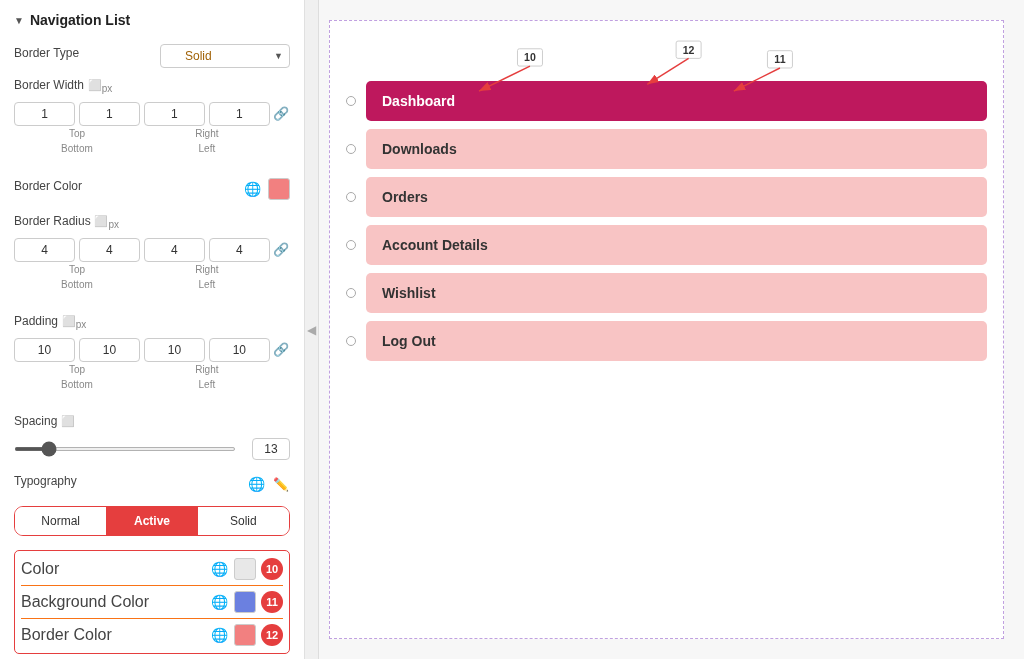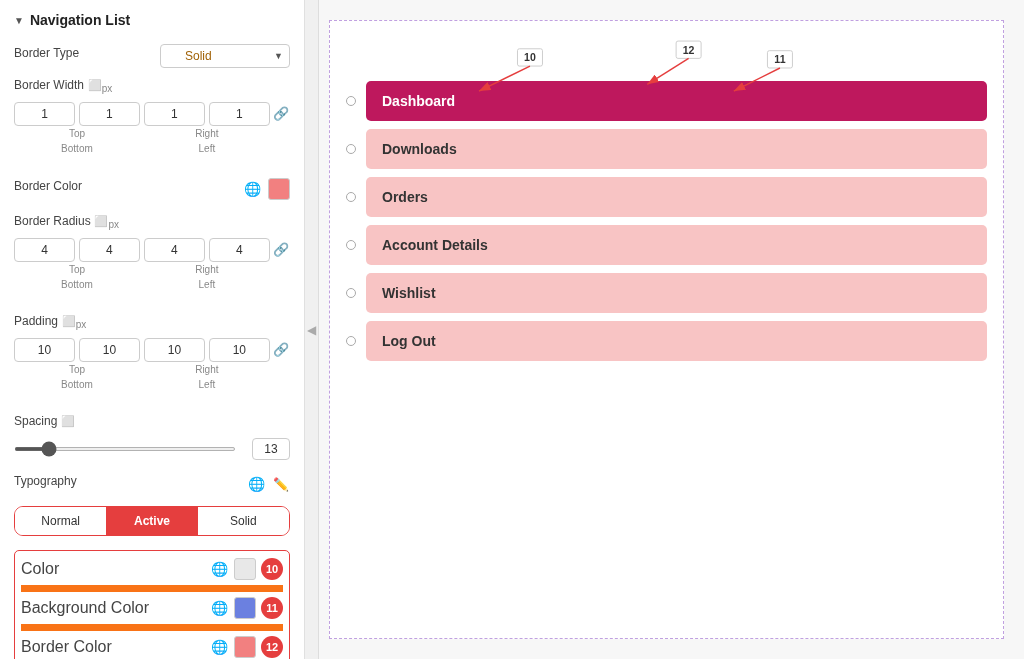--- a/index.html
+++ b/index.html
@@ -253,21 +253,21 @@
       padding: 2px 6px;
       margin-bottom: 4px;
     }
     .color-group-row {
       display: flex;
       align-items: center;
       justify-content: space-between;
       padding: 5px 0;
     }
     .color-group-row + .color-group-row {
-      border-top: 7px solid #f97316;
+      border-top: 1px solid #f97316;
     }
 
     
     .right-panel {
       flex: 1;
       background: #f7f7f7;
       padding: 20px 20px 20px 10px;
       position: relative;
       overflow: hidden;
     }

